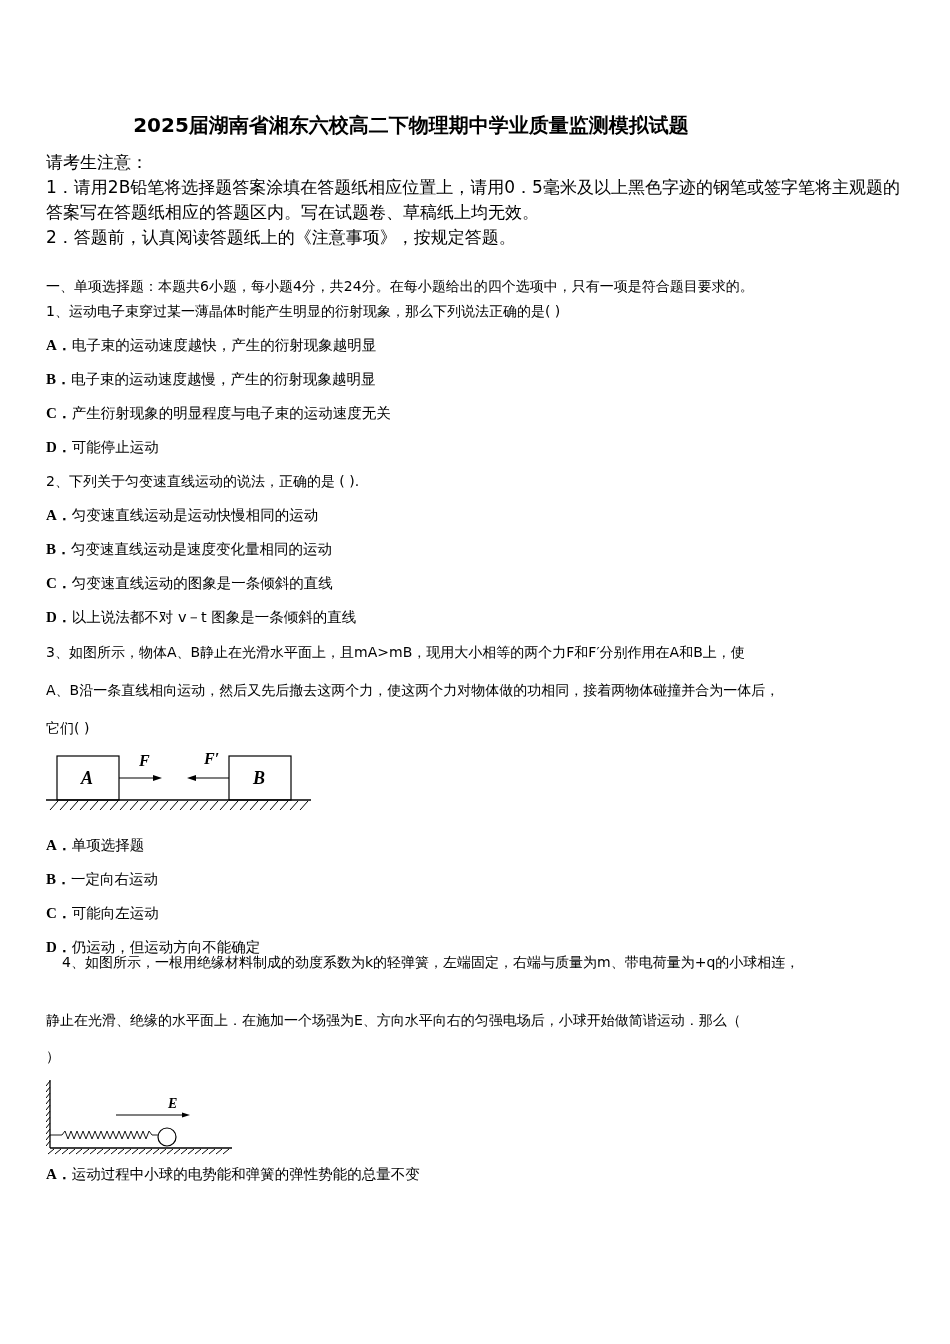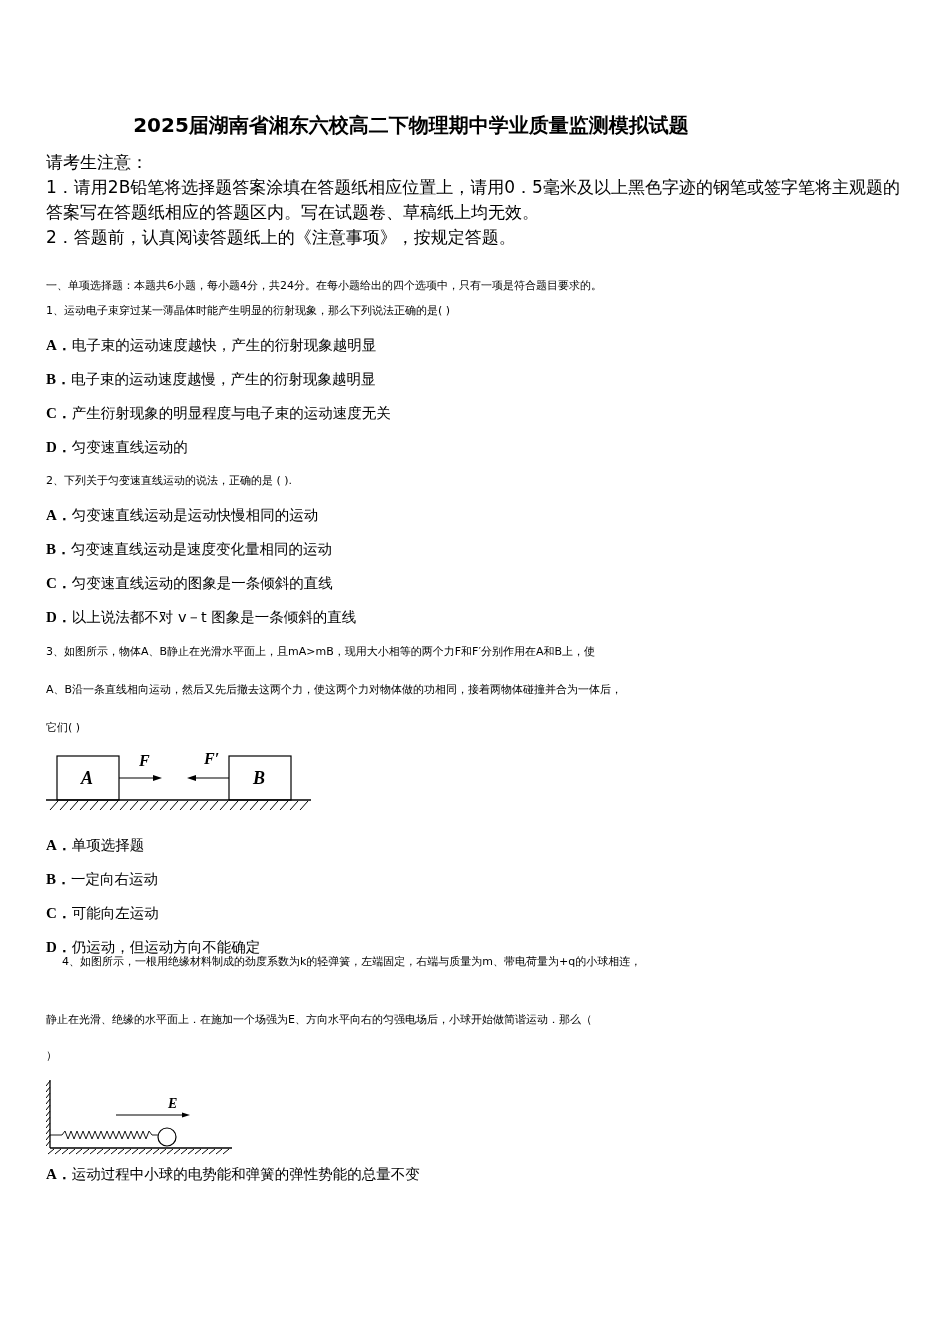--- a/index.html
+++ b/index.html
@@ -8,21 +8,21 @@
 
     .title {
       position: absolute; left: 0; width: 822px; top: 112px;
       text-align: center; font-family: "DejaVu Sans", "Liberation Sans", sans-serif;
       font-weight: bold; font-size: 20px; letter-spacing: 0px;
     }
     .line {
       position: absolute; left: 46px; font-size: 14.5px; white-space: nowrap; line-height: 20px;
     }
     .notice { font-family: "DejaVu Sans", "Liberation Sans", sans-serif; font-size: 17px; }
-    .q-text { font-family: "DejaVu Sans", "Liberation Sans", sans-serif; font-size: 11px; }
+    .q-text { font-family: "DejaVu Sans", "Liberation Sans", sans-serif; font-size: 14px; }
     .opt-letter { font-family: "Liberation Serif", "DejaVu Serif", serif; font-weight: bold; font-size: 15px; }
     .opt-text { font-family: "DejaVu Sans", "Liberation Sans", sans-serif; font-size: 14.5px; }
     .it { font-family: "Liberation Serif", serif; font-style: italic; font-weight: bold; }
 
     .fig { position: absolute; }
   </style>
 </head>
 <body>
 
 <div>
@@ -40,21 +40,21 @@
   <div class="line" style="top:335px;">
     <span class="opt-letter">A．</span><span class="opt-text">电子束的运动速度越快，产生的衍射现象越明显</span>
   </div>
   <div class="line" style="top:369px;">
     <span class="opt-letter">B．</span><span class="opt-text">电子束的运动速度越慢，产生的衍射现象越明显</span>
   </div>
   <div class="line" style="top:403px;">
     <span class="opt-letter">C．</span><span class="opt-text">产生衍射现象的明显程度与电子束的运动速度无关</span>
   </div>
   <div class="line" style="top:437px;">
-    <span class="opt-letter">D．</span><span class="opt-text">匀变速直线运动的</span>
+    <span class="opt-letter">D．</span><span class="opt-text">可能停止运动</span>
   </div>
 
   <div class="line q-text" style="top:471px;">2、下列关于匀变速直线运动的说法，正确的是 (        ).</div>
   <div class="line" style="top:505px;">
     <span class="opt-letter">A．</span><span class="opt-text">匀变速直线运动是运动快慢相同的运动</span>
   </div>
   <div class="line" style="top:539px;">
     <span class="opt-letter">B．</span><span class="opt-text">匀变速直线运动是速度变化量相同的运动</span>
   </div>
   <div class="line" style="top:573px;">

